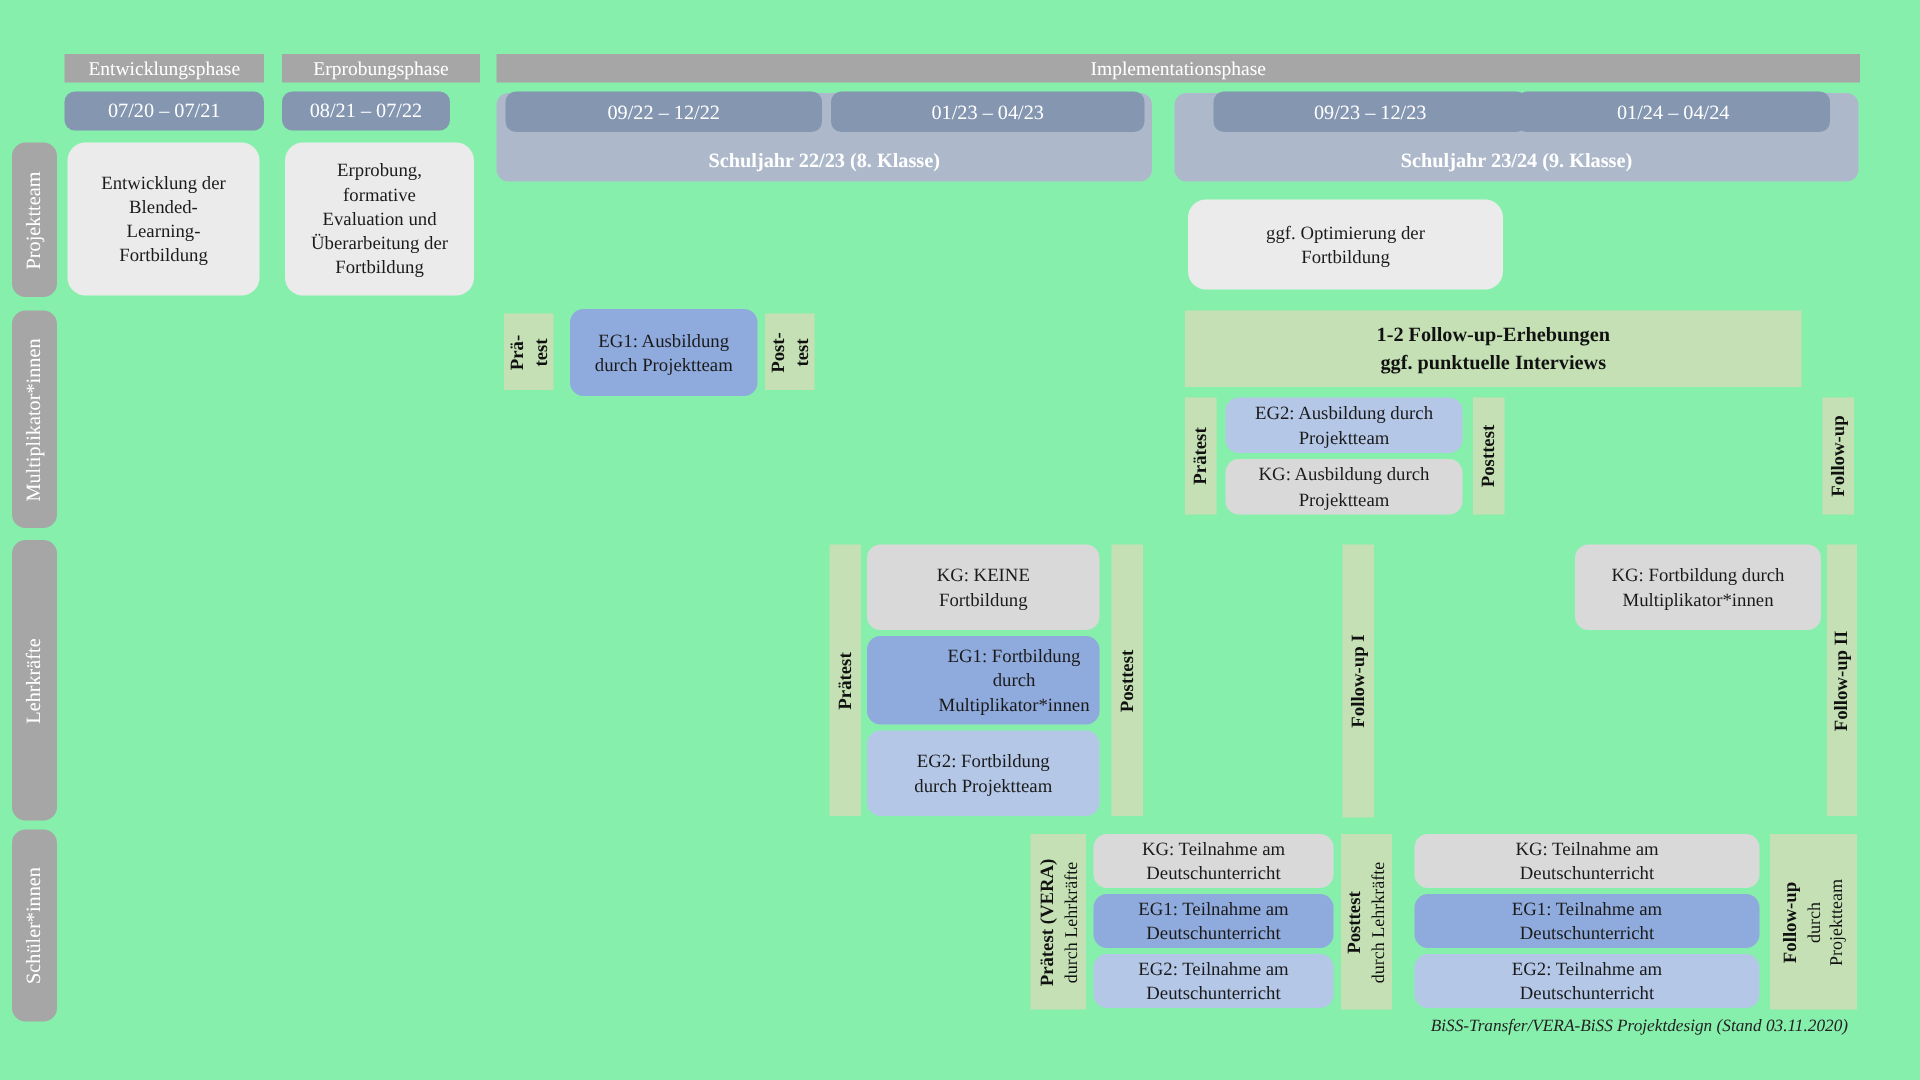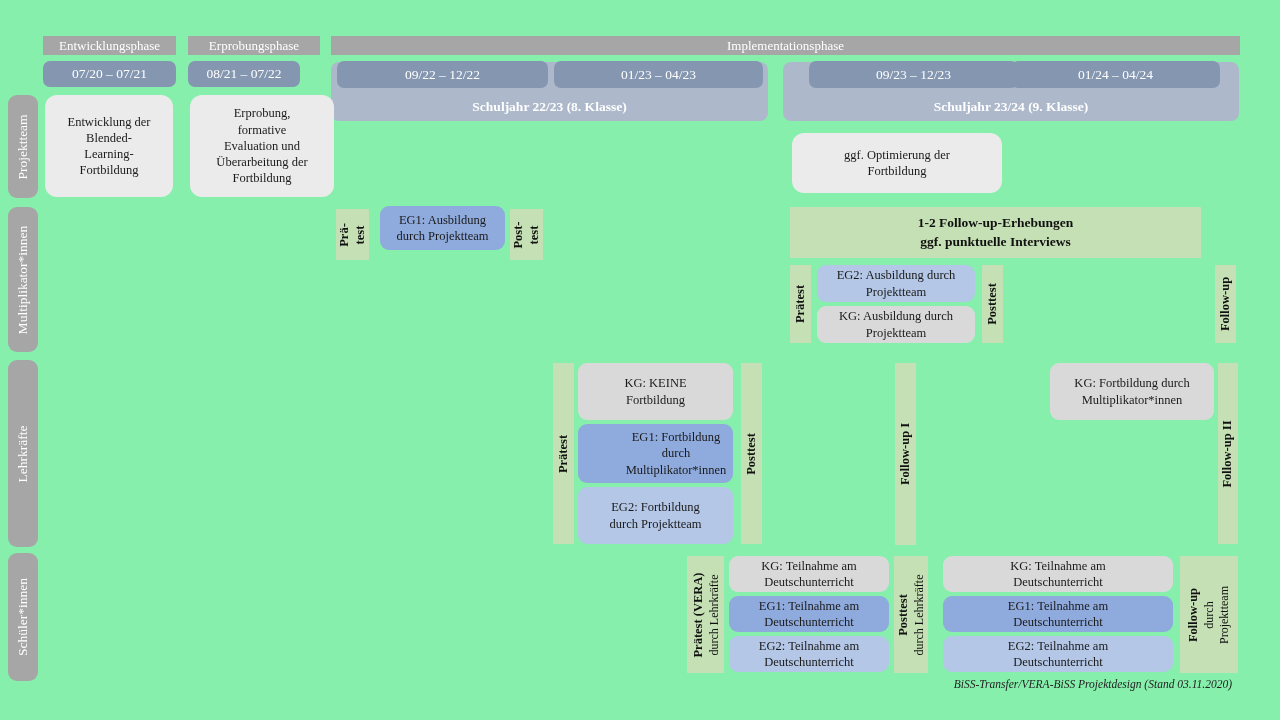--- a/index.html
+++ b/index.html
@@ -78,32 +78,32 @@
   <div class="abs row-label" style="left:8px;top:360px;width:30px;height:187px;">
     <div class="vt">Lehrkräfte</div>
   </div>
   <div class="abs row-label" style="left:8px;top:553px;width:30px;height:128px;">
     <div class="vt">Schüler*innen</div>
   </div>
 
   <div class="abs box box-light" style="left:45px;top:95px;width:128px;height:102px;">
     <span class="w95">Entwicklung der Blended-Learning-Fortbildung</span>
   </div>
-  <div class="abs box box-light" style="left:190px;top:95px;width:144px;height:102px;">
+  <div class="abs box box-light" style="left:190px;top:95px;width:126px;height:102px;">
     <span class="w95">Erprobung, formative Evaluation und Überarbeitung der Fortbildung</span>
   </div>
   <div class="abs box box-light" style="left:792px;top:133px;width:210px;height:60px;">
     <span class="w135">ggf. Optimierung der Fortbildung</span>
   </div>
 
   <div class="abs gbar" style="left:336px;top:209px;width:33px;height:51px;">
     <div class="vt">Prä-
 test</div>
   </div>
-  <div class="abs box box-eg1" style="left:380px;top:206px;width:125px;height:44px;">
+  <div class="abs box box-eg1" style="left:380px;top:206px;width:125px;height:58px;">
     <span class="w100">EG1: Ausbildung durch Projektteam</span>
   </div>
   <div class="abs gbar" style="left:510px;top:209px;width:33px;height:51px;">
     <div class="vt">Post-
 test</div>
   </div>
 
   <div class="abs gband" style="left:790px;top:207px;width:411px;height:51px;">1-2 Follow-up-Erhebungen
 ggf. punktuelle Interviews</div>
 

